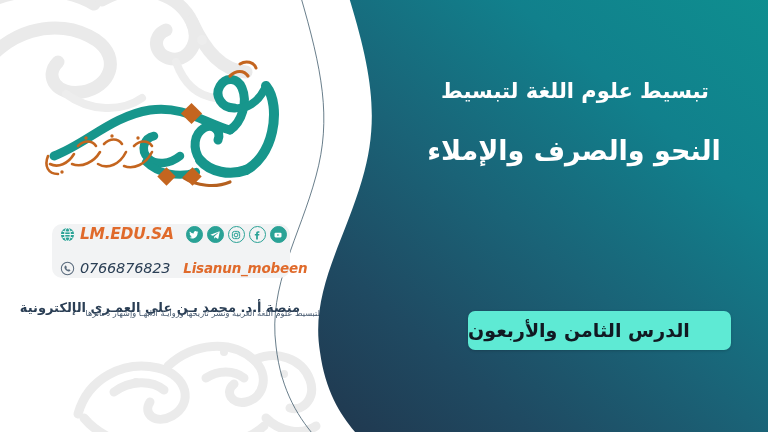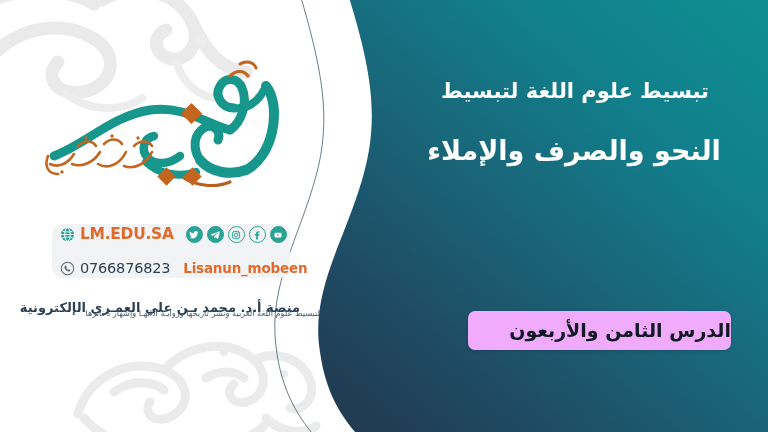--- a/index.html
+++ b/index.html
@@ -45,20 +45,21 @@
     position:absolute;
     left:52px; top:224px;
     width:238px; height:54px;
     background:#f2f3f4;
     border-radius:10px;
     display:flex;
     flex-direction:column;
     justify-content:center;
     padding:3px 9px 3px 8px;
     gap:18px;
+    font-style:italic;
   }
   .pill-row {
     display:flex;
     align-items:center;
     direction:ltr;
     gap:5px;
     height:22px;
   }
   .pill-icon { width:15px; height:15px; flex:0 0 15px; }
   .pill-icon svg { display:block; width:15px; height:15px; }
@@ -165,25 +166,25 @@
     line-height:1.42;
     letter-spacing:0px;
   }
   #main-title .tl { display:block; white-space:nowrap; }
 
   
   #lesson-badge {
     position:absolute;
     left:468px; top:311px;
     width:263px; height:39px;
-    background:#f0abfc;
+    background:#5eead4;
     border-radius:7px;
     display:flex;
     align-items:center;
-    justify-content:flex-start;
+    justify-content:flex-end;
     direction:rtl;
     box-shadow:0 1px 3px rgba(0,0,0,0.18);
   }
   #lesson-badge span {
     font-family:"DejaVu Sans", sans-serif;
     font-size:19px;
     font-weight:bold;
     color:#111922;
     letter-spacing:0px;
     white-space:nowrap;

